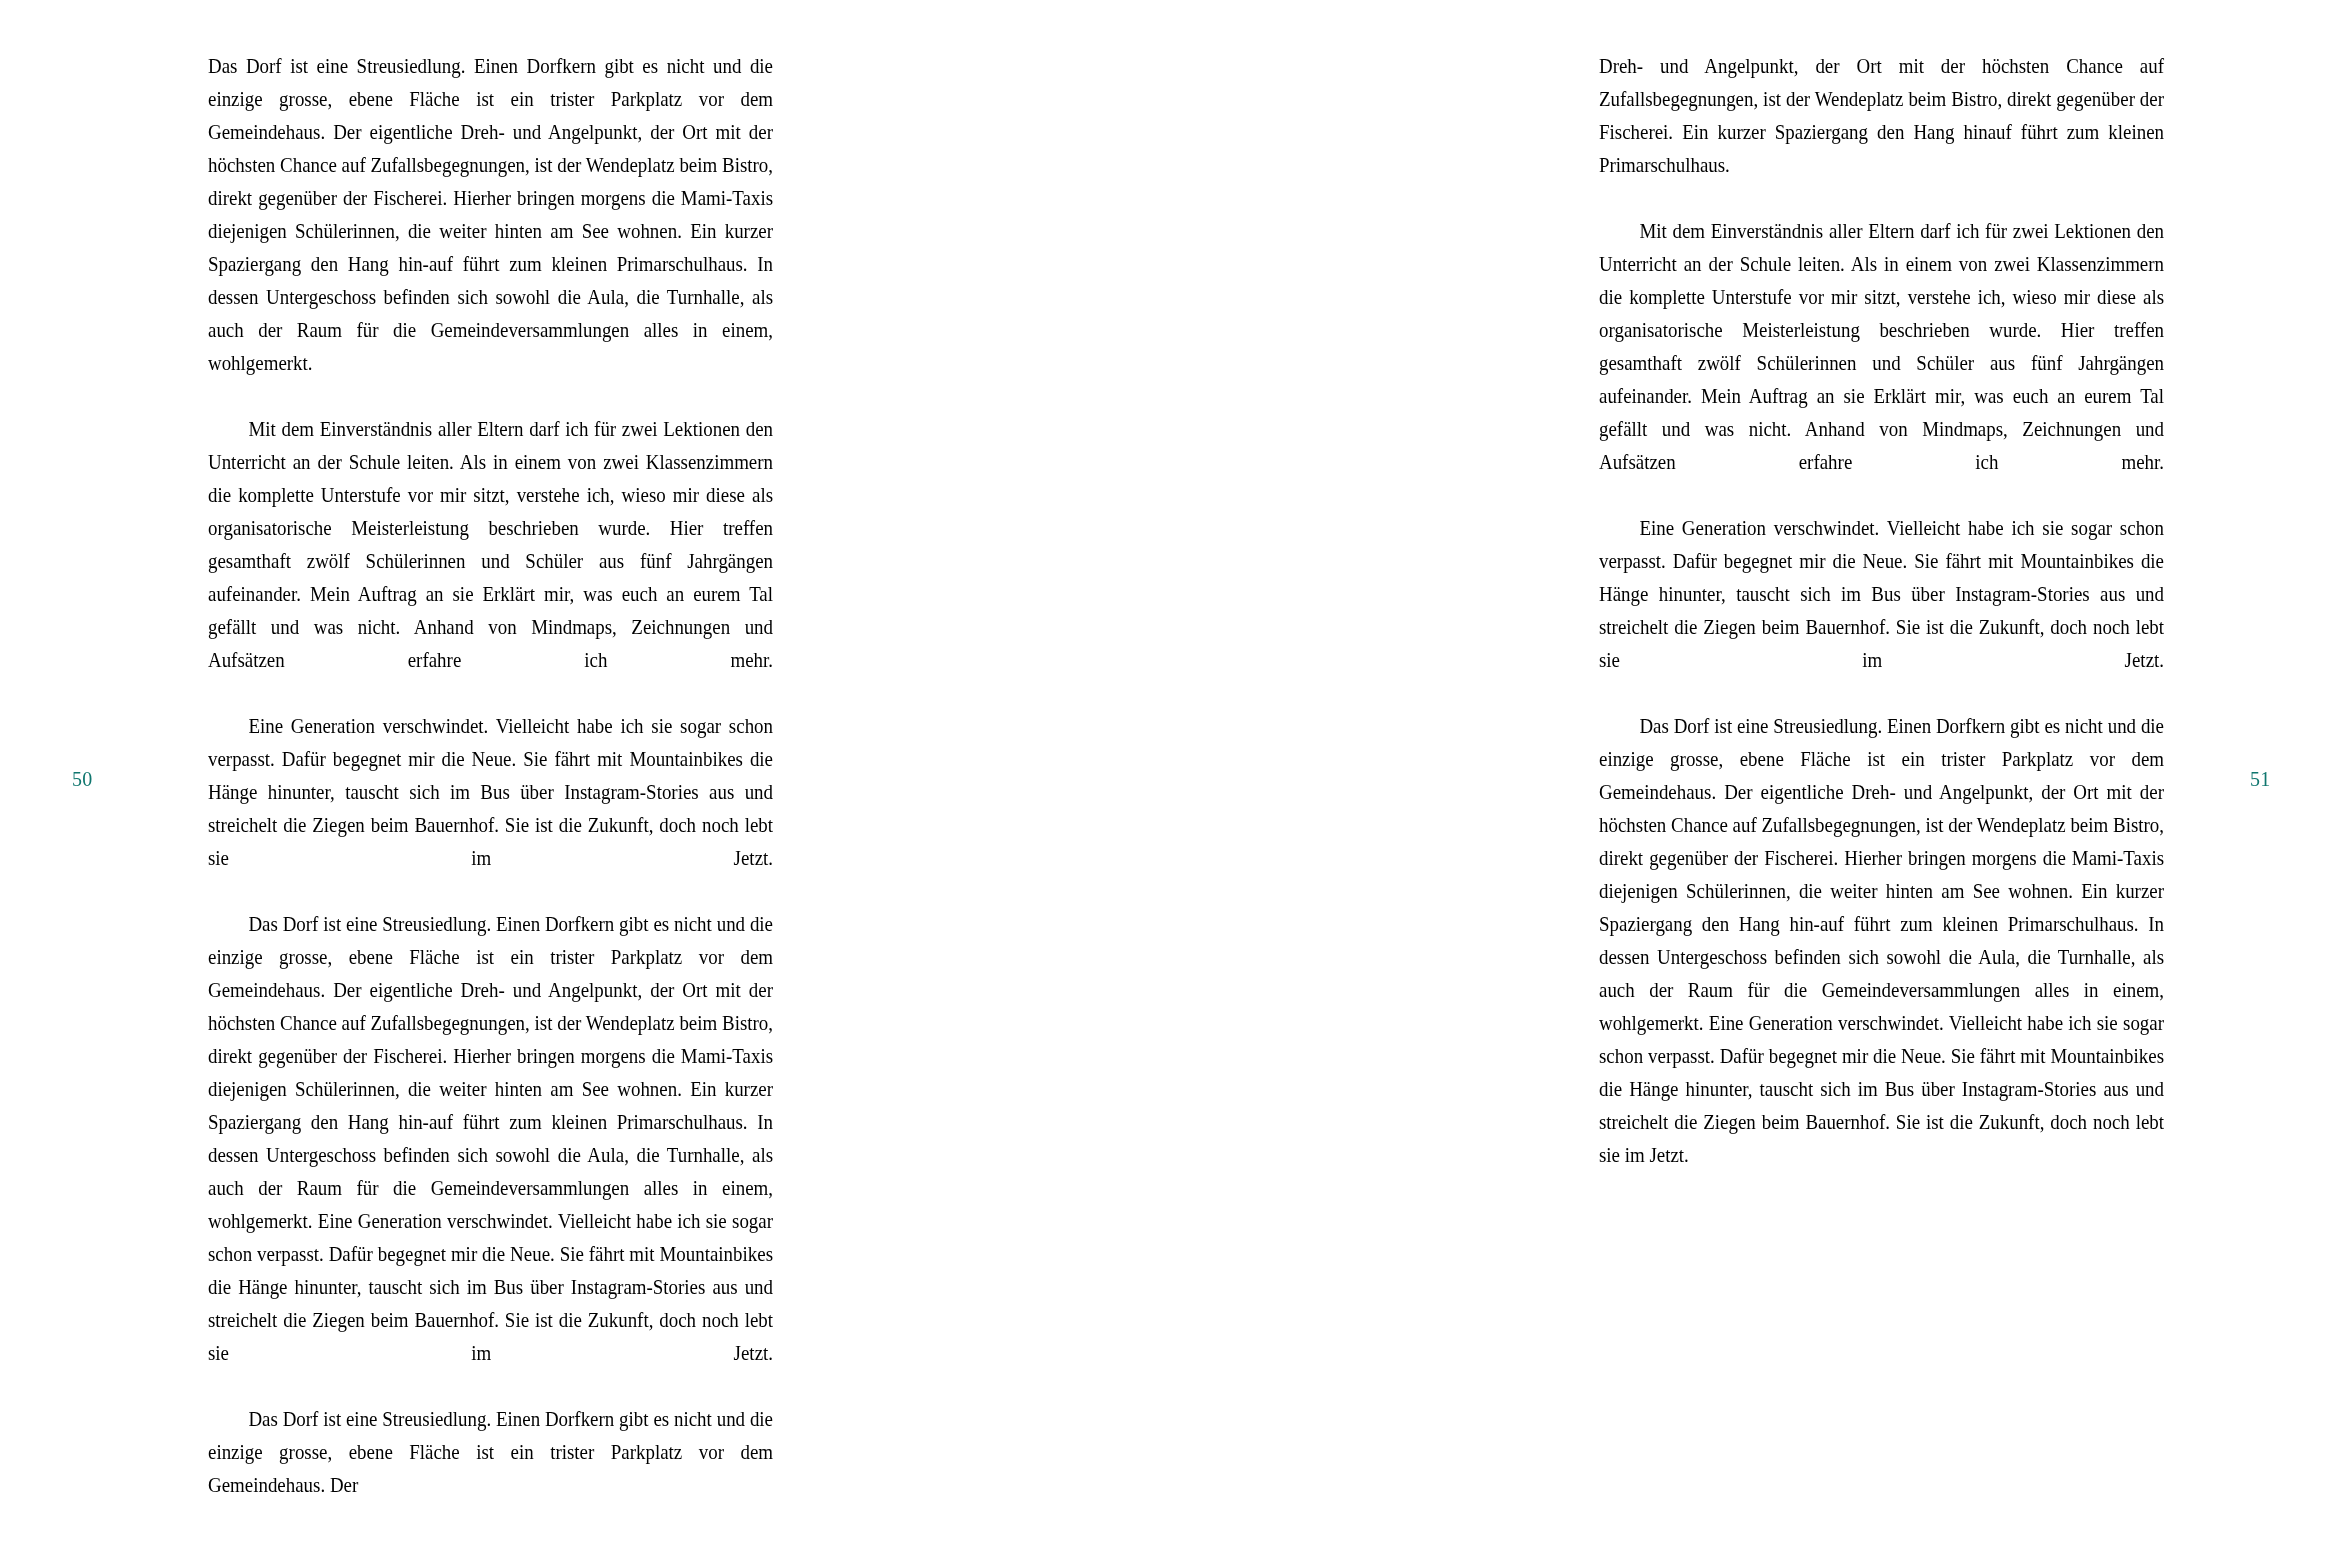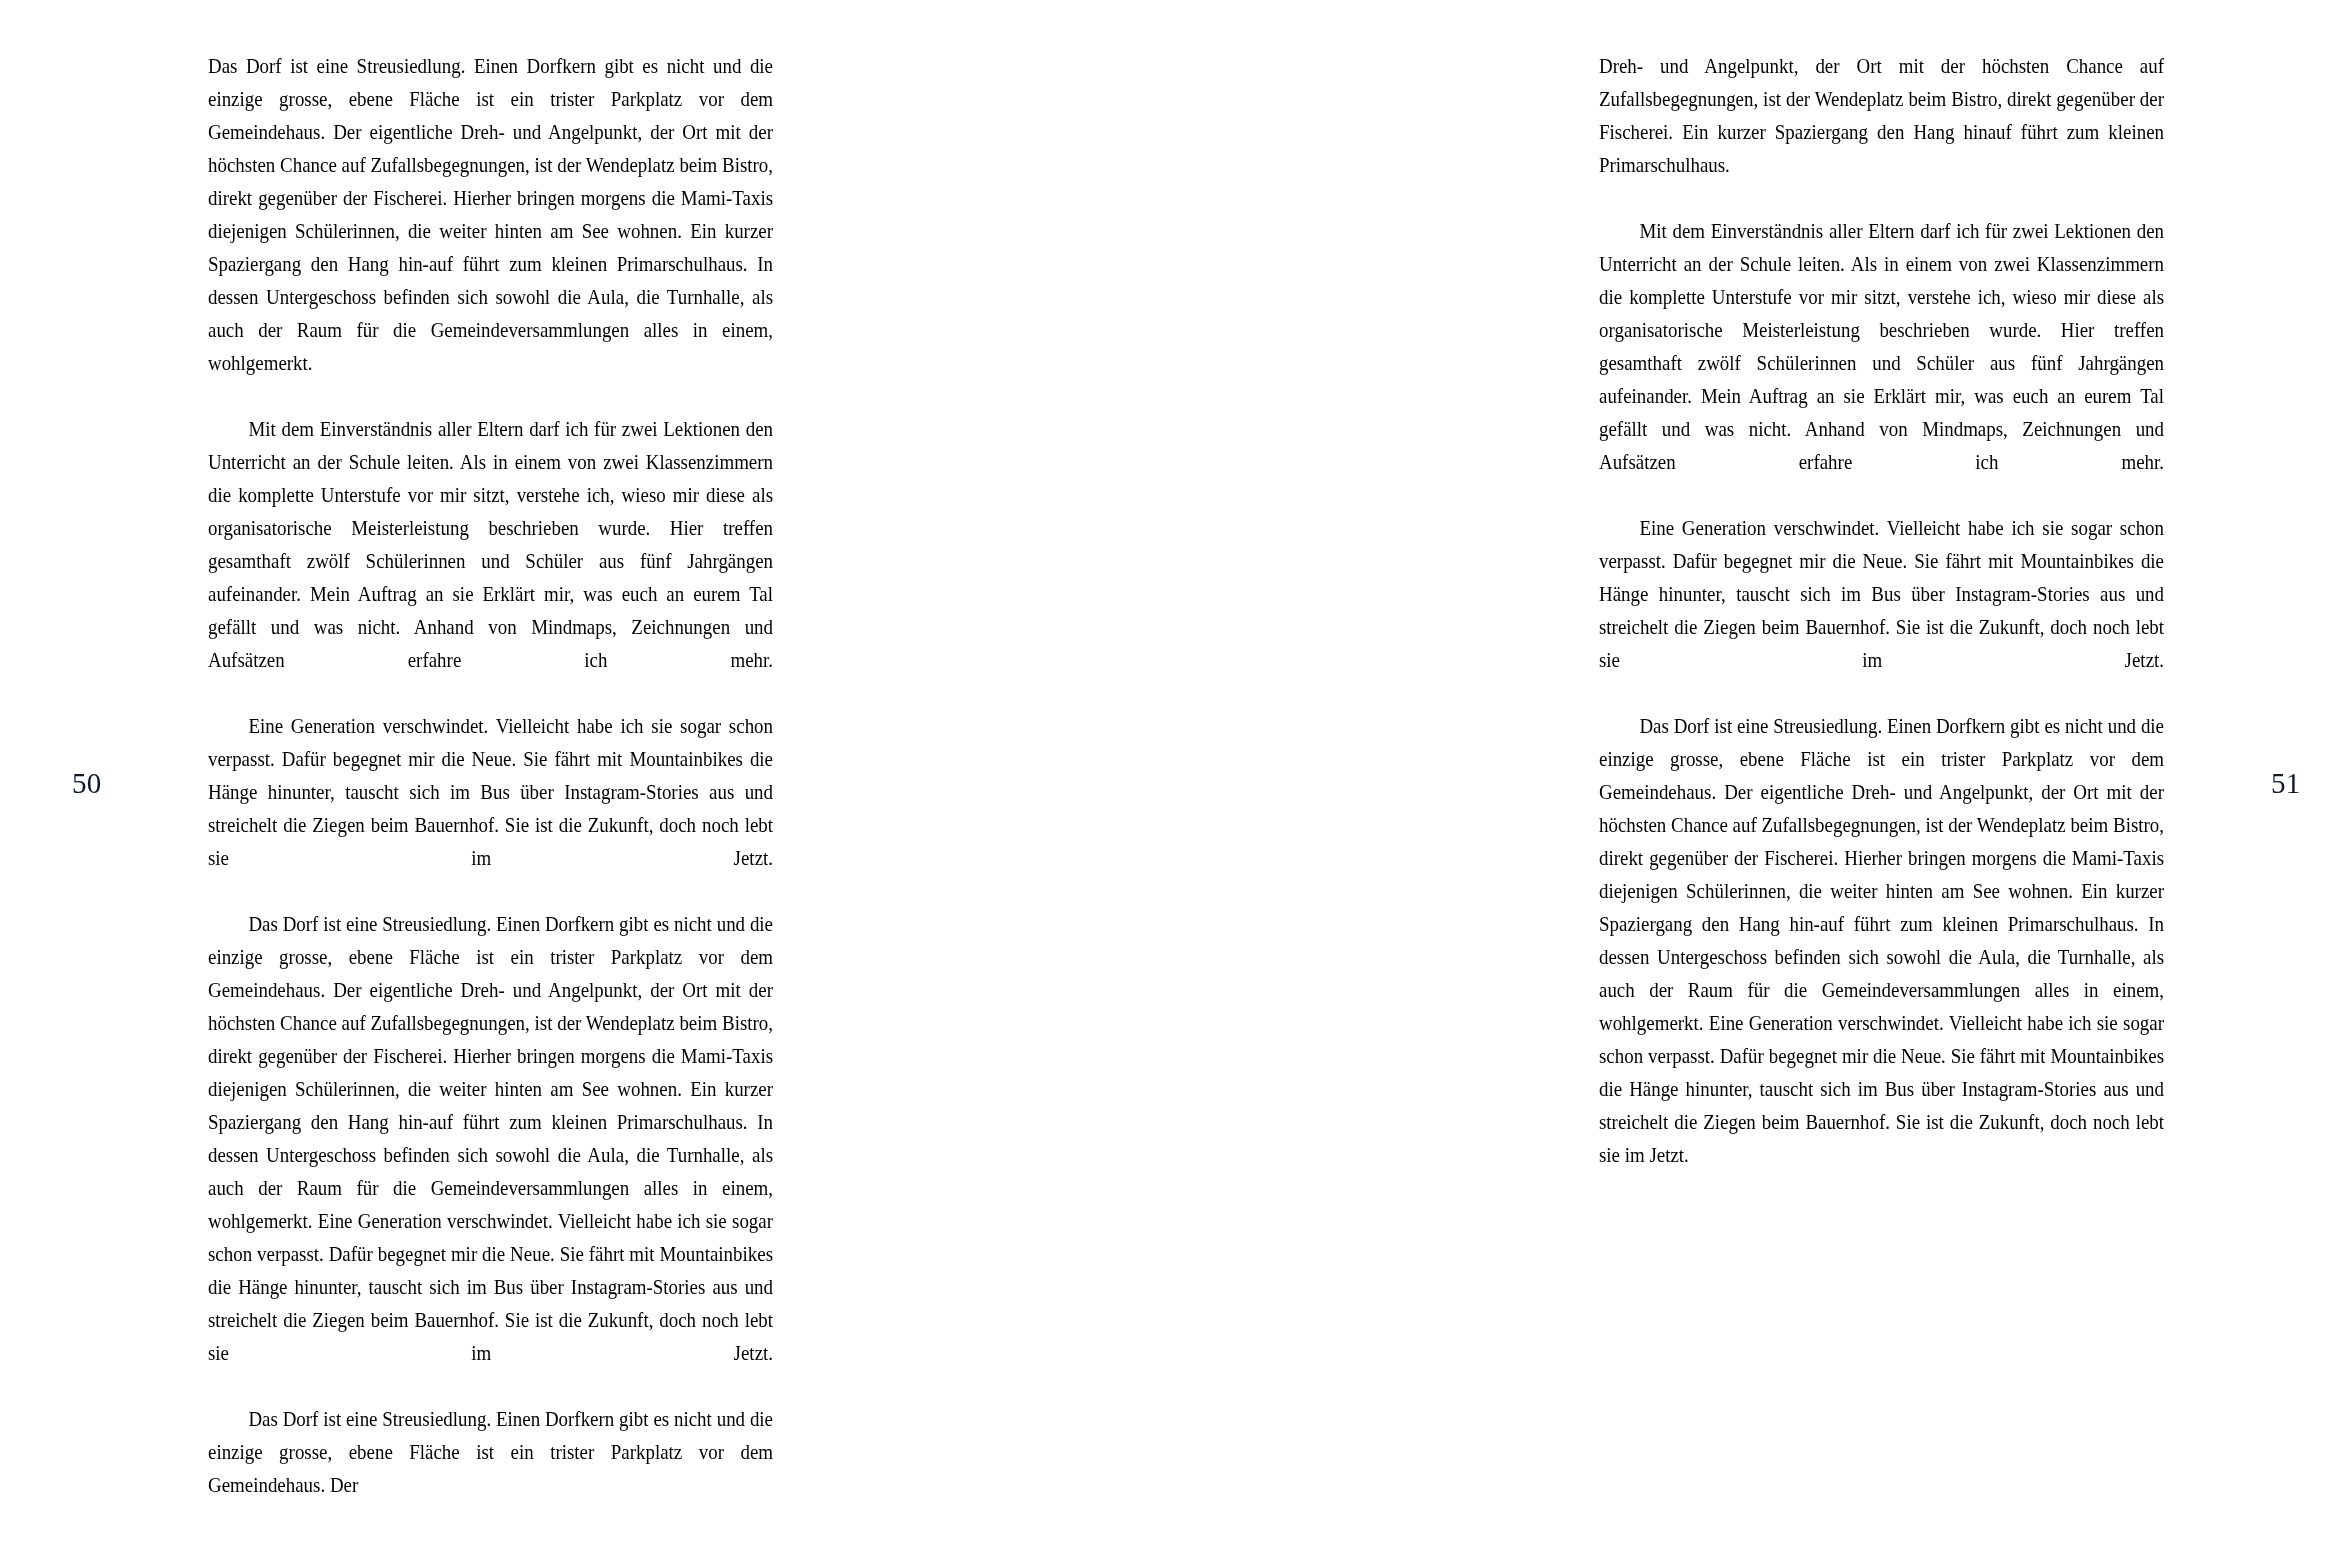--- a/index.html
+++ b/index.html
@@ -19,27 +19,27 @@
   .spread {
     position: absolute;
     inset: 0;
     background: #ffffff;
   }
 
   
   .folio {
     position: absolute;
     font-family: "Liberation Serif", "DejaVu Serif", serif;
-    font-size: 29px;
+    font-size: 20px;
     line-height: 1;
-    color: #0f172a;
+    color: #0f766e;
     letter-spacing: 0.3px;
   }
   .folio-left  { left: 72px;  top: 769px; }
-  .folio-right { left: 2250px; top: 769px; margin-left: 21px; }
+  .folio-right { left: 2250px; top: 769px; }
 
   
   .column {
     position: absolute;
     top: 49px;
     width: 565px;
     text-align: justify;
     text-justify: inter-word;
     font-size: 22px;
     line-height: 33px;

